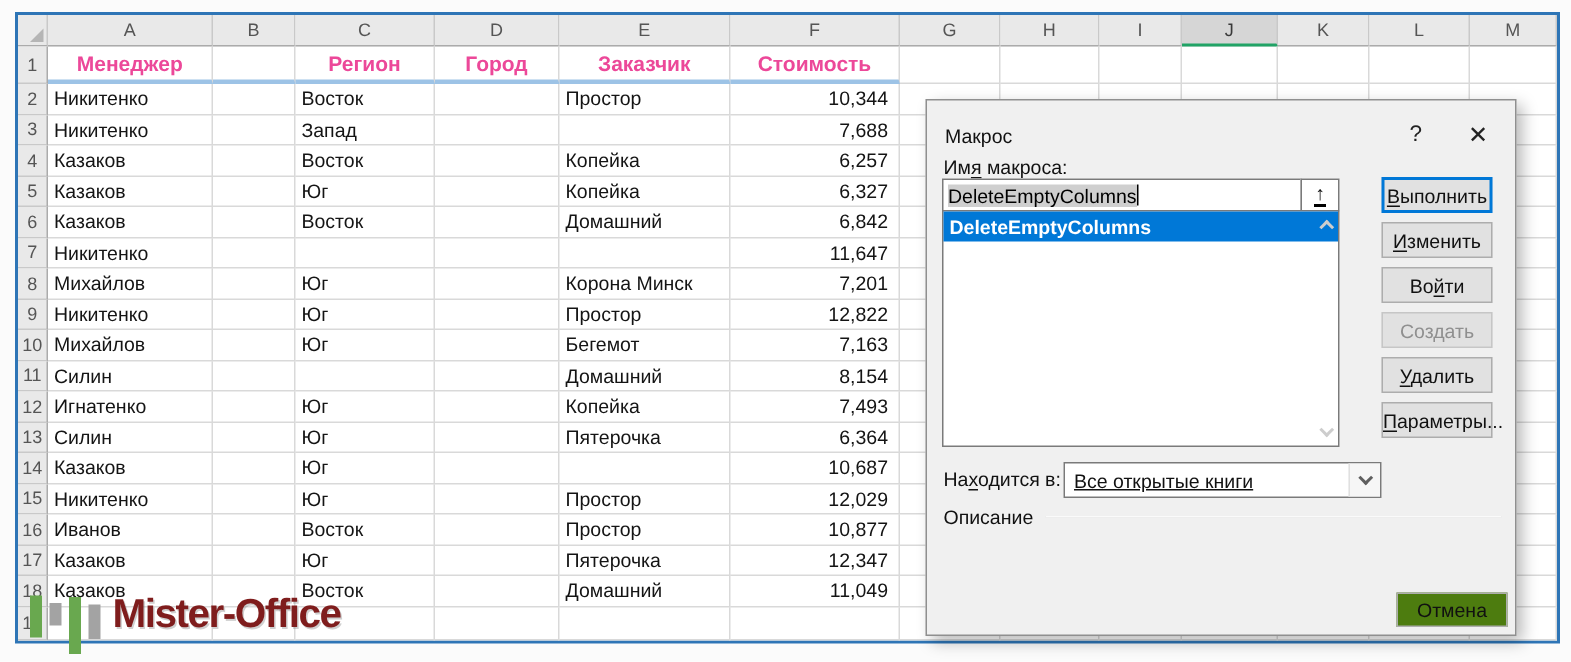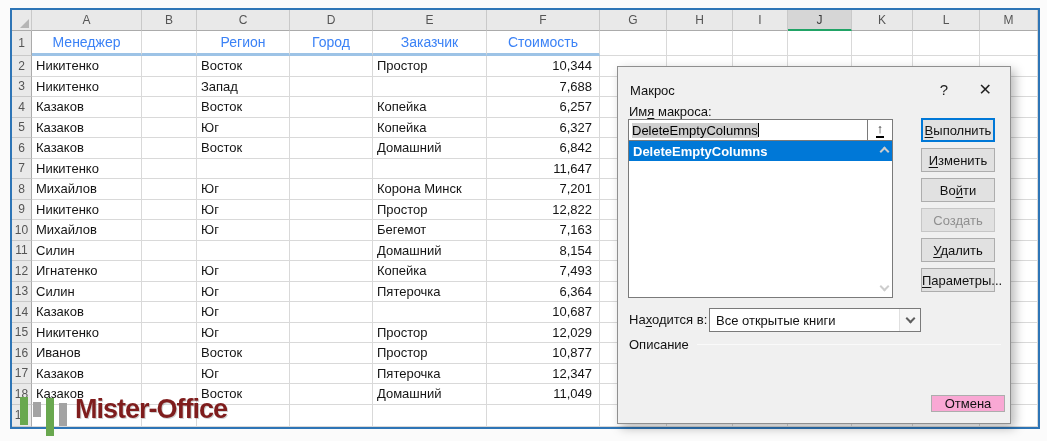--- a/index.html
+++ b/index.html
@@ -17,21 +17,21 @@
            color:#555; font-size:12px; display:flex; align-items:center; justify-content:center; }
   .hcell.selected { background:#D6D6D6; border-bottom:2px solid #21A366; color:#3a3a3a; }
   .corner { justify-content:flex-end; align-items:flex-end; }
   .tri { width:0; height:0; border-left:9px solid transparent; border-bottom:9px solid #B5B5B5;
          margin:0 2px 2px 0; }
   .rnum { background:#E9E9E9; border-right:1px solid #ABABAB; border-bottom:1px solid #C9C9C9;
           color:#555; font-size:12px; display:flex; align-items:center; justify-content:center; }
   .cell { border-right:1px solid #D9D9D9; border-bottom:1px solid #D9D9D9;
           font-size:13px; color:#141414; display:flex; align-items:center;
           padding-left:4px; white-space:nowrap; overflow:hidden; }
-  .cell.th { font-weight:400; font-size:14px; color:#3b82f6; justify-content:center; padding-left:0;
+  .cell.th { font-weight:700; font-size:14px; color:#ec4899; justify-content:center; padding-left:0;
              border-bottom:3px solid #9DC3E6; }
   .cell.num { justify-content:flex-end; padding-right:7px; padding-left:0; }
 
   
   .watermark { position:absolute; left:20px; top:392px; height:48px; z-index:5; }
   .bars { position:absolute; left:0; top:0; }
   .bars i { position:absolute; display:block; width:8px; }
   .b1 { left:0;  top:5px;  height:28px; background:#69A84F; }
   .b2 { left:13px; top:10px; height:15px; background:#A3A3A3; }
   .b3 { left:26px; top:6px;  height:38px; background:#69A84F; }
@@ -70,31 +70,31 @@
   .sb-down { bottom:7px; transform:rotate(45deg); }
   .btn-col { position:absolute; left:303px; top:51px; width:84px; }
   .dlg-btn { display:block; width:74px; height:24px; margin-bottom:6px;
              background:#E1E1E1; border:1px solid #ADADAD; font-size:13px; color:#111;
              font-family:"Liberation Sans", sans-serif; }
   .dlg-btn.default { border:2px solid #0078D7; }
   .dlg-btn.disabled { color:#8F8F8F; border-color:#C6C6C6; }
   .located-row { position:absolute; left:11px; top:241px; width:372px; height:24px; }
   .lbl-located { position:absolute; left:0; top:4px; }
   .combobox { position:absolute; left:80px; top:0; width:212px; height:24px; background:#fff;
-              border:1px solid #7A7A7A; display:flex; align-items:center; padding-left:6px; }
+              border:1px solid #7A7A7A; display:flex; align-items:center; padding-left:6px;text-decoration:underline; }
   .combo-chev-zone { position:absolute; right:0; top:0; width:21px; height:22px;
                      background:#F6F6F6; border-left:1px solid #E0E0E0;
                      display:flex; align-items:center; justify-content:center; }
   .chev { width:7px; height:7px; border-right:2px solid #5F5F5F; border-bottom:2px solid #5F5F5F;
           transform:rotate(45deg); margin-top:-3px; }
   .desc-row { position:absolute; left:11px; top:270px; width:372px; display:flex; align-items:center; }
   .desc-rule { flex:1; height:1px; background:#D2D2D2; margin-left:8px;
                border-bottom:1px solid #FAFAFA; }
-  .cancel-btn { position:absolute; left:313px; top:328px; width:74px; height:17px;
-                background:#f9a8d4; border:1px solid #ADADAD; font-size:13px; color:#111;
+  .cancel-btn { position:absolute; left:313px; top:328px; width:74px; height:23px;
+                background:#4d7c0f; border:1px solid #ADADAD; font-size:13px; color:#111;
                 font-family:"Liberation Sans", sans-serif; }
 </style>
 </head>
 <body>
 
 <div class="page">
 
   <div class="sheet">
     <div class="grid" id="sheet-grid">
         <div class="hcell corner">

